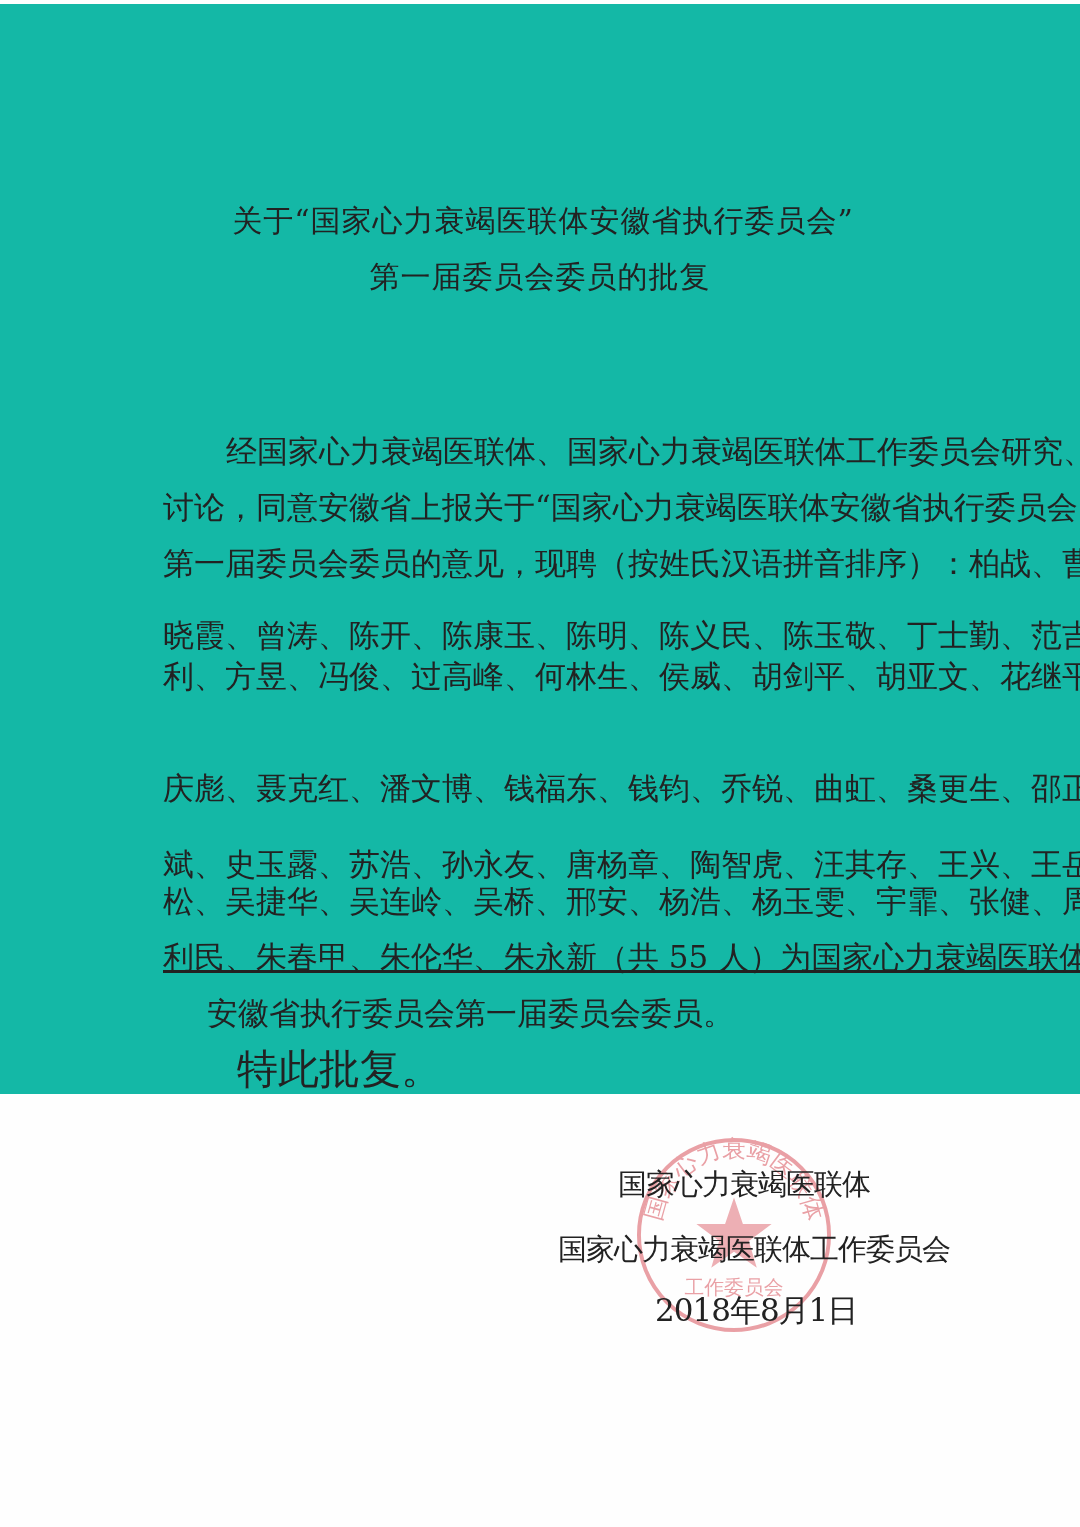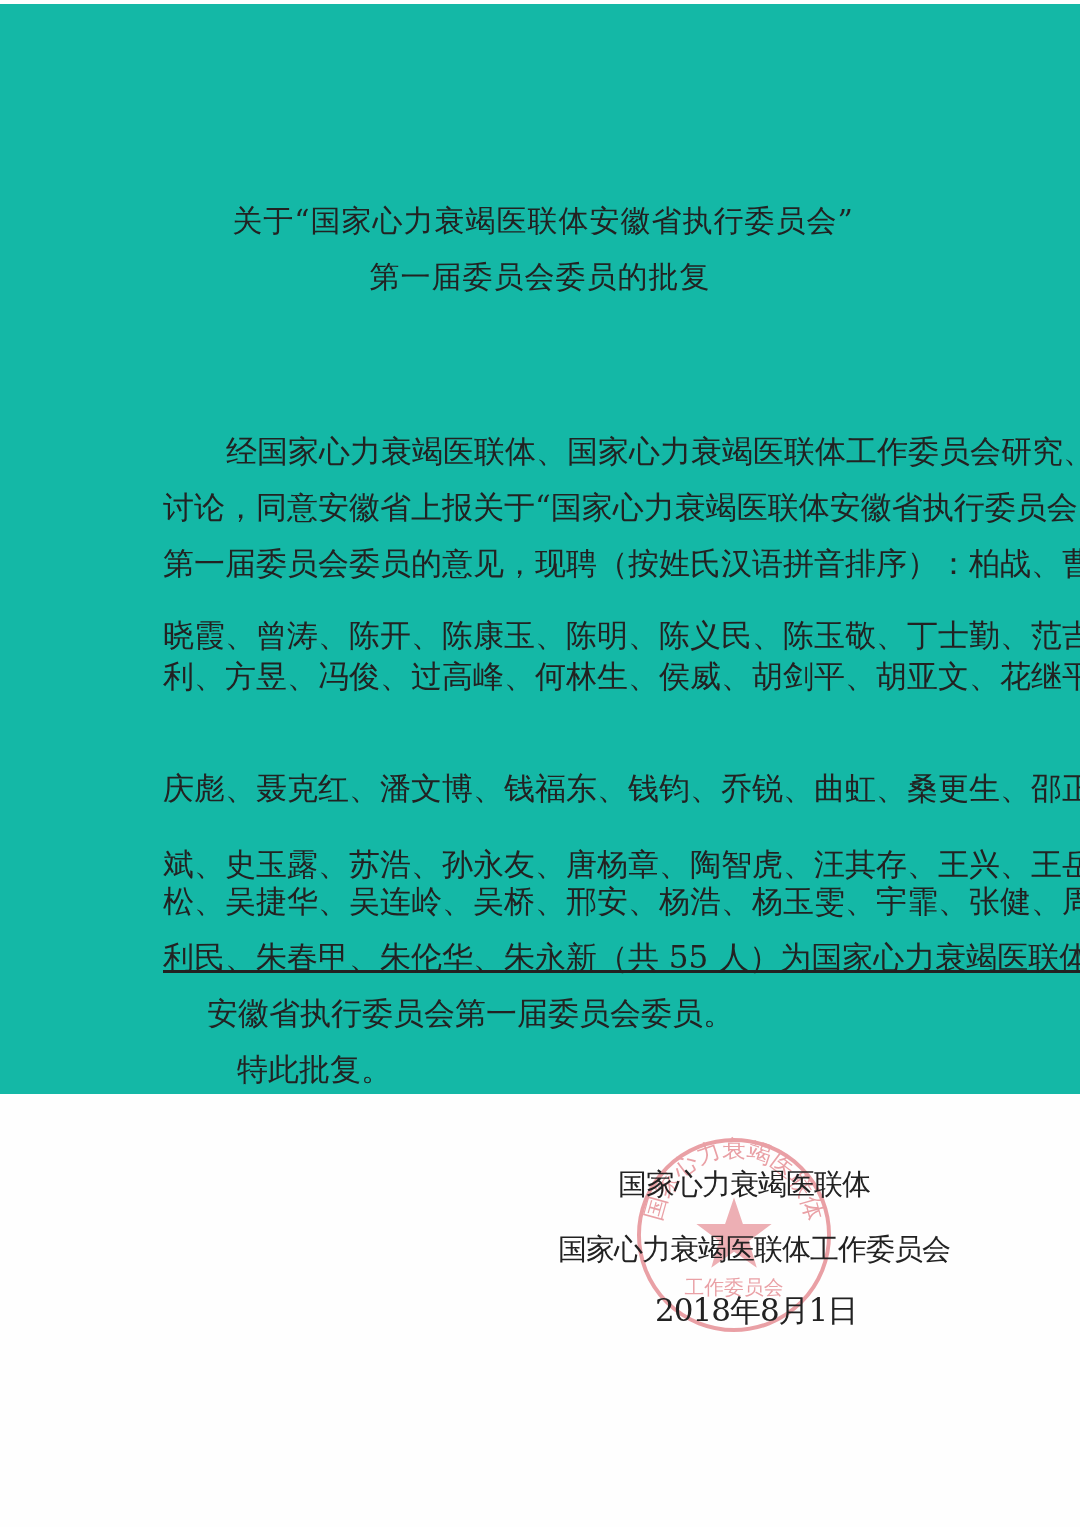--- a/index.html
+++ b/index.html
@@ -49,21 +49,21 @@
       text-align-last: justify;
       letter-spacing: 0px;
     }
     .body-line.indent { left: 226px; width: 689px; }
     .body-line.last { text-align-last: left; margin-left: 44px; }
 
     .closing {
       position: absolute;
       left: 237px;
       top: 1045px;
-      font-size: 31px;
+      font-size: 41px;
       line-height: 40px;
       white-space: nowrap;
       color: #222;
     }
 
     .stamp {
       position: absolute;
       left: 635px;
       top: 1132px;
       width: 198px;

